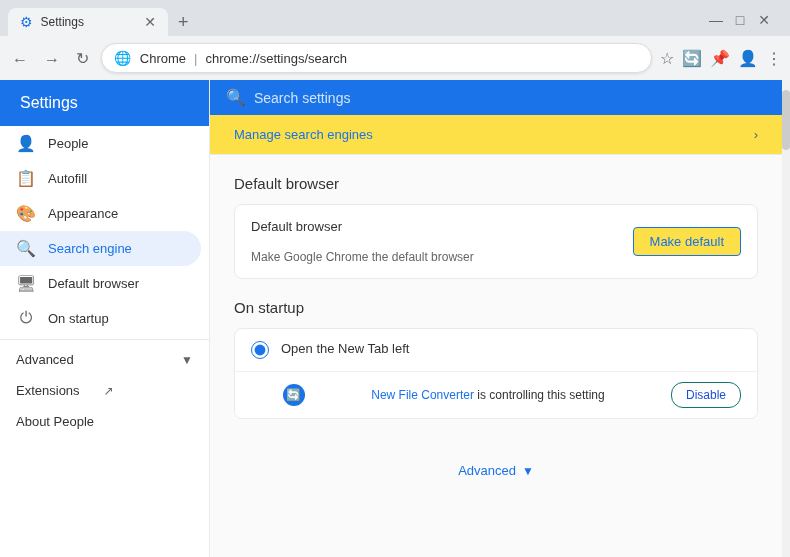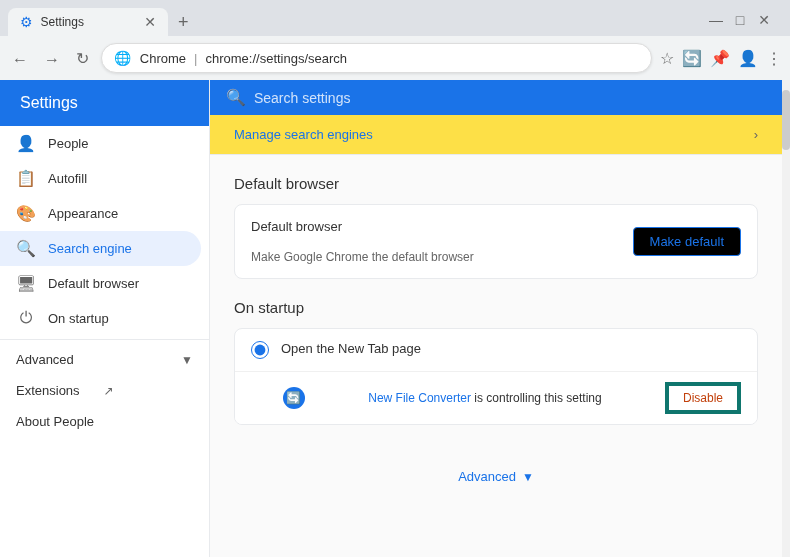--- a/index.html
+++ b/index.html
@@ -52,33 +52,33 @@
     .settings-search input::placeholder { color: rgba(255,255,255,0.8); }
     .search-icon-s { color: rgba(255,255,255,0.8); font-size: 16px; }
 
     
     .section-title { font-size: 15px; font-weight: 500; color: #333; margin: 20px 0 12px; }
     .card { background: #fff; border: 1px solid #e8eaed; border-radius: 8px; margin-bottom: 16px; overflow: hidden; }
     .card-row { display: flex; align-items: center; padding: 14px 16px; gap: 12px; }
     .card-row-content { flex: 1; }
     .card-row-title { font-size: 13px; color: #333; font-weight: 400; }
     .card-row-subtitle { font-size: 12px; color: #666; margin-top: 16px; }
-    .btn-outline { border: 1px solid #1a73e8; color: #1a73e8; background: #000000; padding: 6px 16px; border-radius: 4px; cursor: pointer; font-size: 13px; white-space: nowrap; }
+    .btn-outline { border: 1px solid #1a73e8; color: #1a73e8; background: #fde047; padding: 6px 16px; border-radius: 4px; cursor: pointer; font-size: 13px; white-space: nowrap; }
 
     
     .startup-card { background: #fff; border: 1px solid #e8eaed; border-radius: 8px; overflow: hidden; }
     .radio-row { display: flex; align-items: flex-start; padding: 12px 16px; gap: 12px; }
     .radio-row + .radio-row { border-top: 1px solid #f0f0f0; }
     .radio-input { width: 18px; height: 18px; accent-color: #1a73e8; margin-top: 0; flex-shrink: 0; }
     .radio-label { font-size: 13px; color: #333; }
     .extension-warning { display: flex; align-items: center; padding: 10px 16px 10px 48px; gap: 10px; background: #fff; border-top: 1px solid #f0f0f0; }
     .ext-logo { width: 22px; height: 22px; border-radius: 50%; background: #1a73e8; display: flex; align-items: center; justify-content: center; color: #fff; font-size: 12px; flex-shrink: 0; }
     .ext-text { font-size: 12px; color: #333; flex: 1; text-align: center; }
     .ext-text a { color: #1a73e8; text-decoration: none; }
-    .btn-disable { border: 4px solid #0f766e; color: #c2410c; background: #fff; padding: 5px 14px; border-radius: 0; cursor: pointer; font-size: 12px; }
+    .btn-disable { border: 1px solid #0f766e; color: #1d4ed8; background: #fff; padding: 5px 14px; border-radius: 12px; cursor: pointer; font-size: 12px; }
 
     
     .advanced-btn { display: flex; align-items: center; gap: 6px; color: #1a73e8; font-size: 13px; cursor: pointer; padding: 12px 24px; }
     .adv-arrow { font-size: 12px; }
 
     
     .main-content::-webkit-scrollbar { width: 8px; }
     .main-content::-webkit-scrollbar-track { background: #f1f1f1; }
     .main-content::-webkit-scrollbar-thumb { background: #ccc; border-radius: 4px; }
   </style>
@@ -191,21 +191,21 @@
           </div>
           <button class="btn-outline">Make default</button>
         </div>
       </div>
 
       <div class="section-title">On startup</div>
       <div class="startup-card">
 
         <div class="radio-row">
           <input type="radio" class="radio-input" name="startup" checked="" style="">
-          <span class="radio-label">Open the New Tab page</span>
+          <span class="radio-label">Open the New Tab left</span>
         </div>
 
         <div class="extension-warning">
           <div class="ext-logo">🔄</div>
           <span class="ext-text">
             <a>New File Converter</a><span> is controlling this setting</span>
           </span>
           <button class="btn-disable">Disable</button>
         </div>
 

